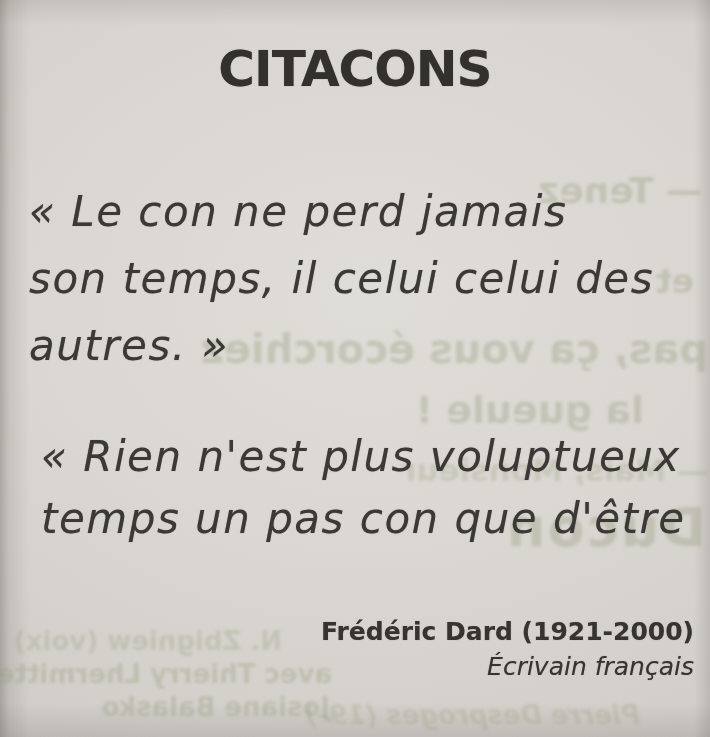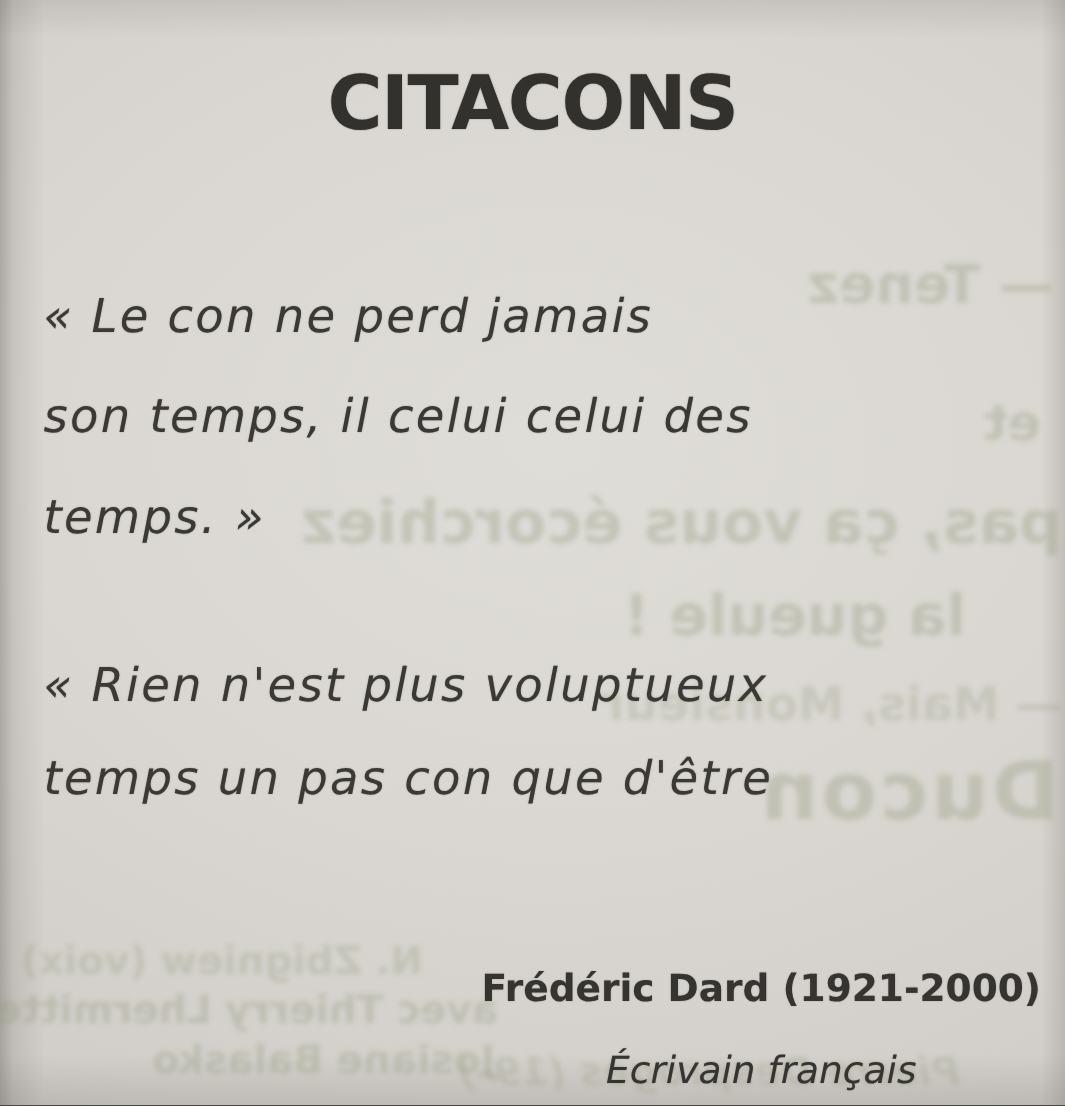--- a/index.html
+++ b/index.html
@@ -40,37 +40,37 @@
   .content{position:absolute;inset:0;}
   .title{
     position:absolute;top:40px;left:0;right:0;
     text-align:center;
     font-size:50px;font-weight:bold;letter-spacing:-1px;
     color:#33312e;
     text-shadow:0 0 1px rgba(51,49,46,.55);
   }
   .quote{
     position:absolute;left:29px;
-    font-size:31px;font-style:italic;
+    font-size:42px;font-style:italic;
     letter-spacing:1.5px;
     color:#3b3936;
     text-shadow:0 0 1px rgba(59,57,54,.45);
     white-space:nowrap;
   }
   .quote.q1{top:178px;line-height:67px;}
-  .quote.q2{top:426px;line-height:62px;}
+  .quote.q2{top:426px;line-height:62px;margin-left:12px;}
   .attribution{
-    position:absolute;right:16px;top:641px;
-    text-align:center;
+    position:absolute;right:16px;top:614px;
+    text-align:right;
     color:#363431;
     text-shadow:0 0 1px rgba(54,52,49,.4);
     line-height:35px;
   }
   .attribution .author{font-size:25px;font-weight:bold;}
-  .attribution .role{font-size:25px;font-style:italic;margin-top:20px;}
+  .attribution .role{font-size:25px;font-style:italic;}
 </style>
 </head>
 <body>
 
 <div class="photo">
 
   <div class="ghost-layer">
     <div class="g1">— Tenez</div>
     <div class="g2">et</div>
     <div class="g3">pas, ça vous écorchiez</div>
@@ -83,21 +83,21 @@
     <div class="g10">Pierre Desproges (19–)</div>
   </div>
 
   <div class="content">
 
     <div class="title">CITACONS</div>
 
     <div class="quote q1">
       <div>« Le con ne perd jamais</div>
       <div>son temps, il celui celui des</div>
-      <div>temps. »</div>
+      <div>autres. »</div>
     </div>
 
     <div class="quote q2">
       <div>« Rien n'est plus voluptueux</div>
       <div>temps un pas con que d'être</div>
     </div>
 
     <div class="attribution">
       <div class="author">Frédéric Dard (1921-2000)</div>
       <div class="role">Écrivain français</div>

